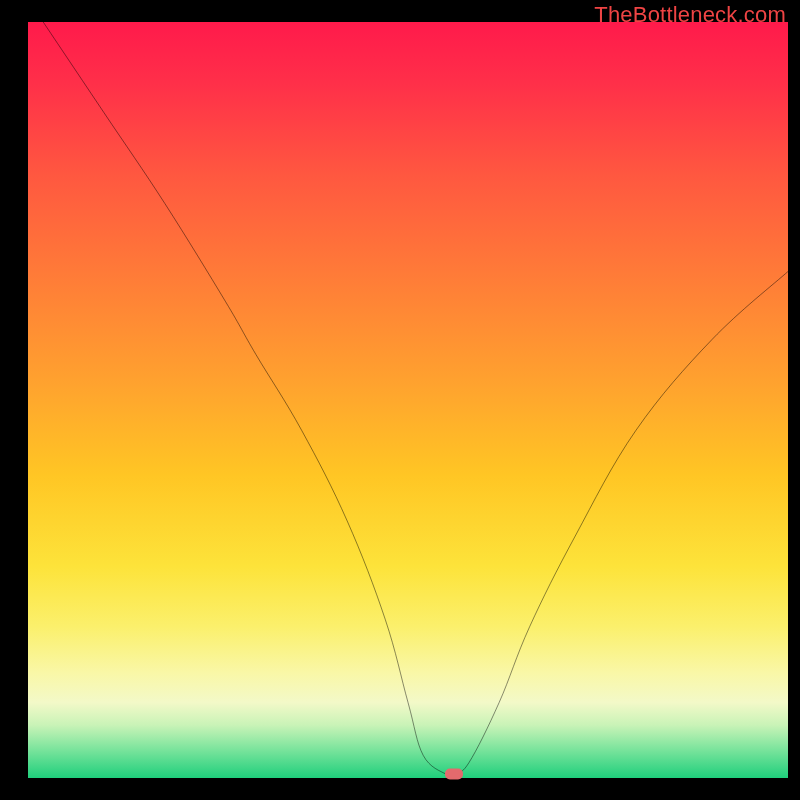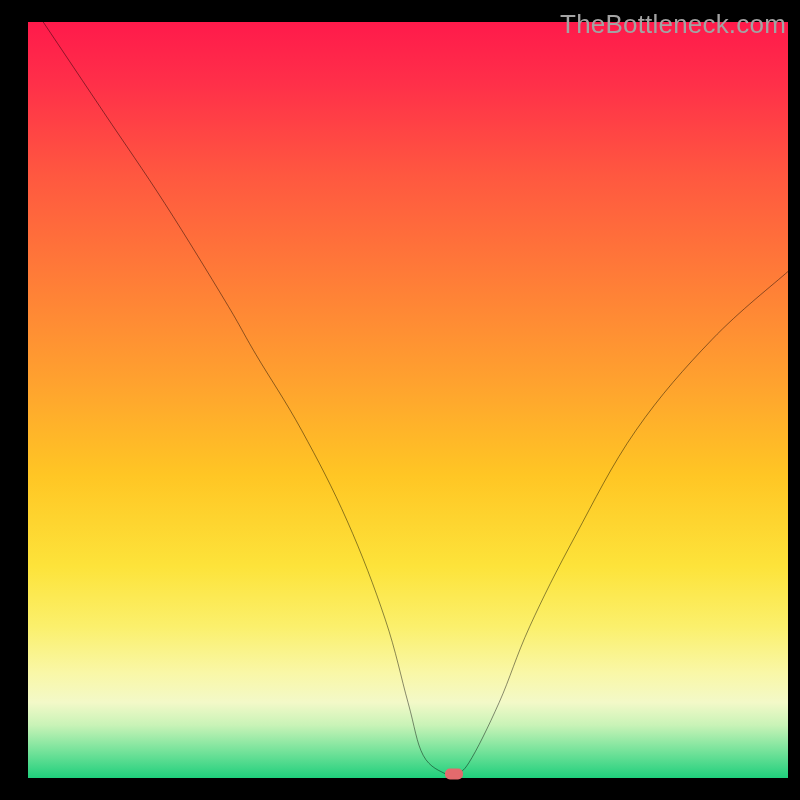--- a/index.html
+++ b/index.html
@@ -45,25 +45,24 @@
     position: absolute;
     left: 0; top: 0;
     width: 100%;
     height: 100%;
     overflow: visible;
   }
   .watermark {
     position: absolute;
     top: 2px;
     right: 14px;
-    color: #a3a3a3;
-    font-size: 26px;
+    color: #ef4444;
+    font-size: 22px;
     letter-spacing: 0.2px;
     font-weight: 500;
-    margin-top: 7px;
   }
   .marker {
     position: absolute;
     width: 18px;
     height: 11px;
     border-radius: 5px;
     background: #e46a6d;
     transform: translate(-50%, -50%);
   }
 </style>

